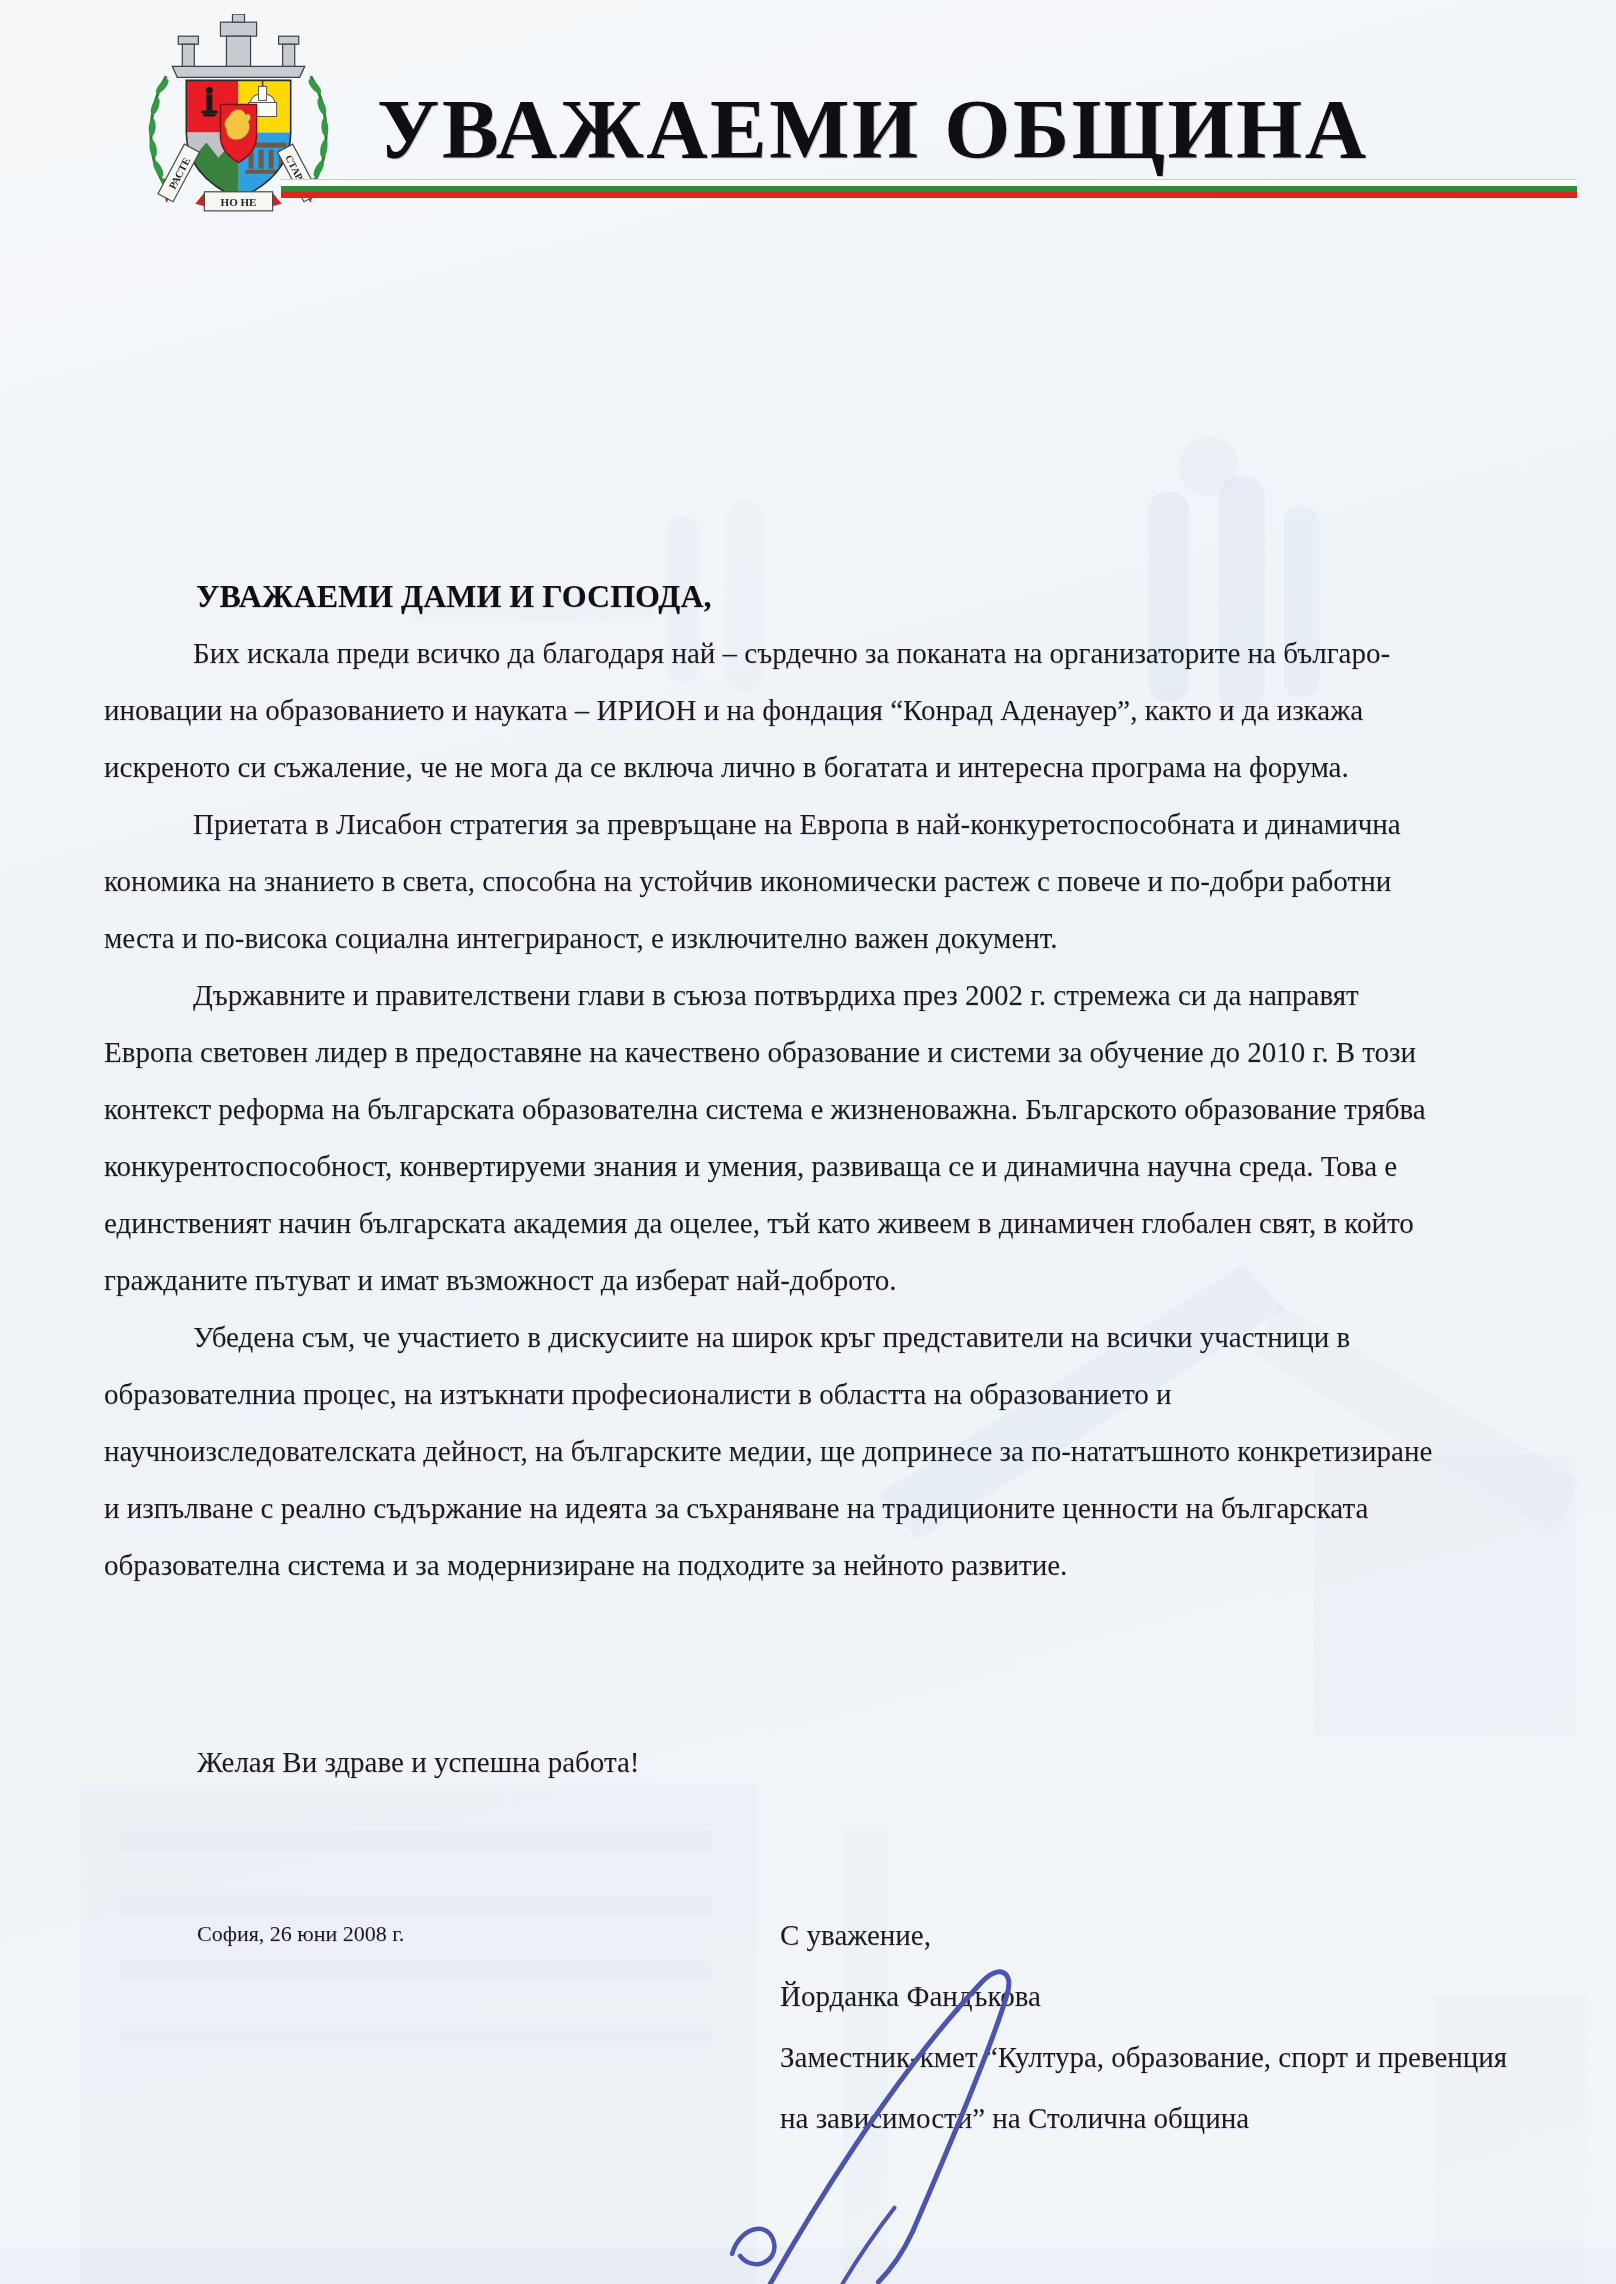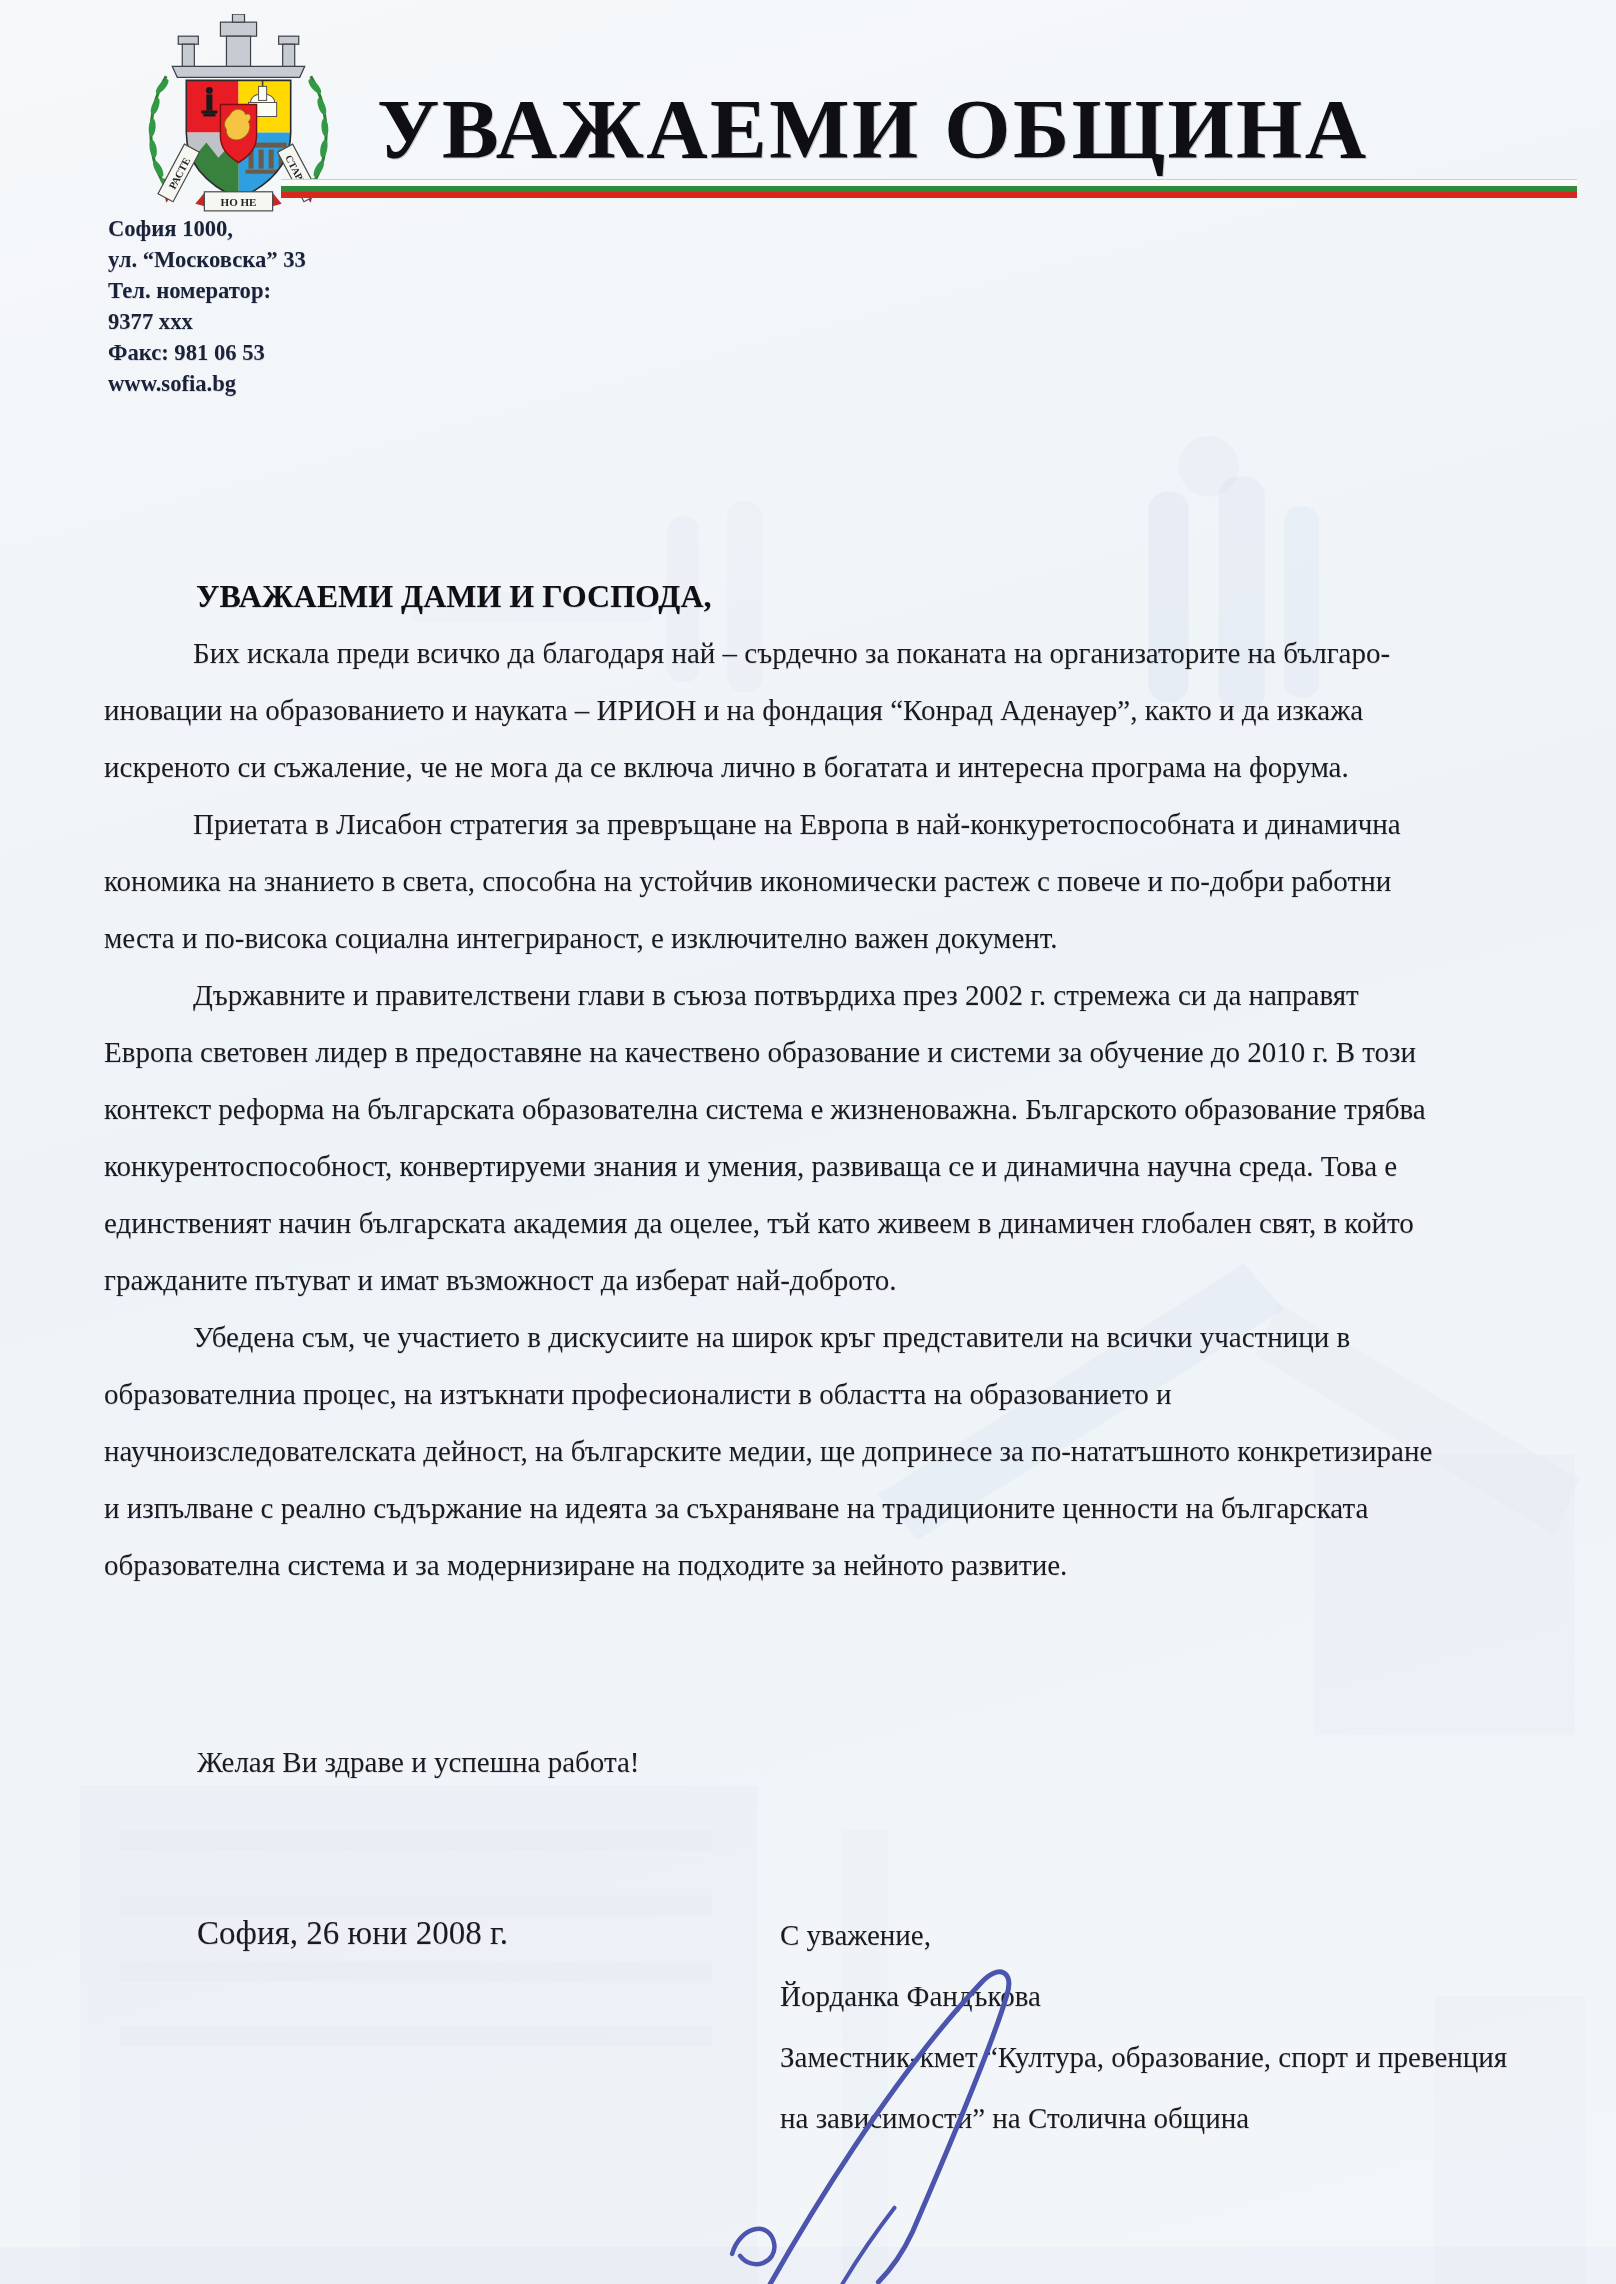--- a/index.html
+++ b/index.html
@@ -25,21 +25,21 @@
   .band.white{height:6px;border-top:1px solid #c9ced6;background:#fbfbf8;}
   .band.green{height:5.5px;}
   .band.red{height:6.5px;}
   .contact{position:absolute;left:108px;top:213px;font-weight:bold;font-size:22.6px;line-height:31px;color:#1a2238;text-shadow:0.5px 0.5px 0 rgba(60,50,130,.15);}
   
   .salutation{position:absolute;left:196px;top:546px;font-size:32px;font-weight:bold;color:#101013;white-space:nowrap;text-shadow:0.5px 0.5px 0 rgba(70,60,130,.18);margin-top:32px;}
   .body-lines{position:absolute;left:104px;top:625px;width:1500px;}
   .body-lines .line{height:57px;line-height:57px;font-size:29px;white-space:nowrap;text-shadow:0.5px 0.5px 0 rgba(80,60,140,.15);}
   .line.indent{padding-left:89px;}
   .wish{position:absolute;left:197px;top:1734px;font-size:29px;line-height:57px;white-space:nowrap;text-shadow:0.5px 0.5px 0 rgba(80,60,140,.15);}
-  .date-place{position:absolute;left:197px;top:1905px;font-size:33px;line-height:57px;white-space:nowrap;text-shadow:0.5px 0.5px 0 rgba(80,60,140,.15);}
+  .date-place{position:absolute;left:197px;top:1905px;font-size:22px;line-height:57px;white-space:nowrap;text-shadow:0.5px 0.5px 0 rgba(80,60,140,.15);}
   .signoff{position:absolute;left:780px;top:1905px;}
   .signoff .sline{height:61px;line-height:61px;font-size:29px;white-space:nowrap;text-shadow:0.5px 0.5px 0 rgba(80,60,140,.15);}
   .signature{position:absolute;left:692px;top:1931px;width:411px;height:353px;pointer-events:none;}
 </style>
 </head>
 <body>
 
 <div class="page">
 
   <svg class="watermark" viewBox="0 0 3224 4554">
@@ -156,28 +156,20 @@
   </svg>
 
   <div class="org-title">УВАЖАЕМИ ОБЩИНА</div>
 
   <div class="flag-rule">
     <div class="band white"></div>
     <div class="band green" style="background:#2e8b3c;"></div>
     <div class="band red" style="background:#d8271c;"></div>
   </div>
 
-  <div class="contact">
-    <div>София 1000,</div>
-    <div>ул. “Московска” 33</div>
-    <div>Тел. номератор:</div>
-    <div>9377 xxx</div>
-    <div>Факс: 981 06 53</div>
-    <div>www.sofia.bg</div>
-  </div>
 
   <div class="salutation">УВАЖАЕМИ ДАМИ И ГОСПОДА,</div>
 
   <div class="body-lines">
     <div class="line indent">Бих искала преди всичко да благодаря най – сърдечно за поканата на организаторите на българо-</div>
     <div class="line">иновации на образованието и науката – ИРИОН и на фондация “Конрад Аденауер”, както и да изкажа</div>
     <div class="line">искреното си съжаление, че не мога да се включа лично в богатата и интересна програма на форума.</div>
     <div class="line indent">Приетата в Лисабон стратегия за превръщане на Европа в най-конкуретоспособната и динамична</div>
     <div class="line">кономика на знанието в света, способна на устойчив икономически растеж с повече и по-добри работни</div>
     <div class="line">места и по-висока социална интегрираност, е изключително важен документ.</div>

